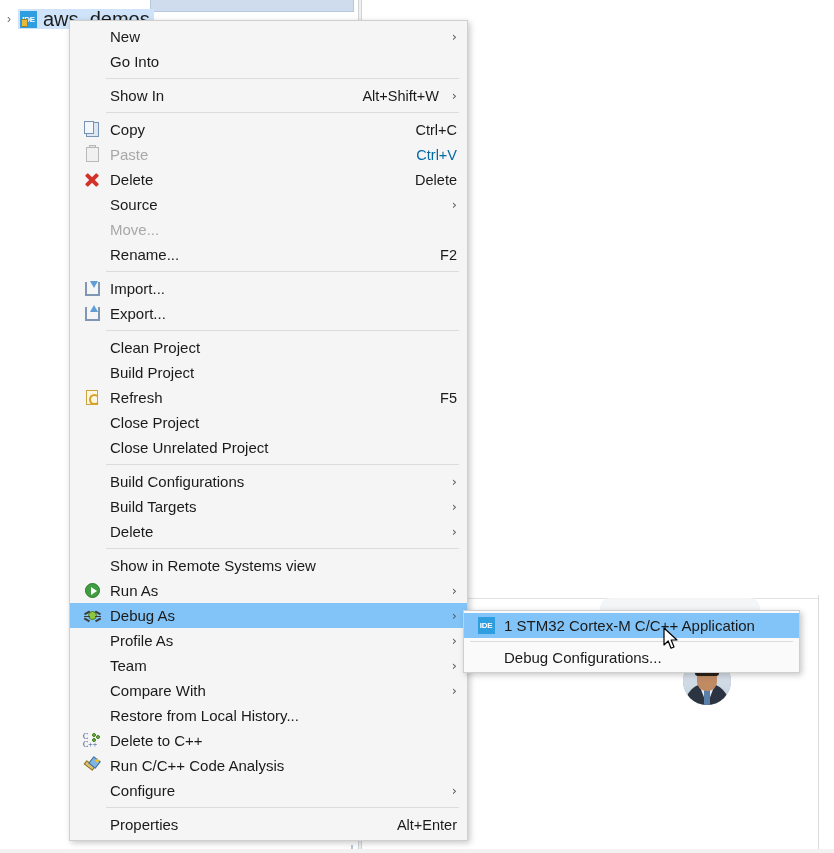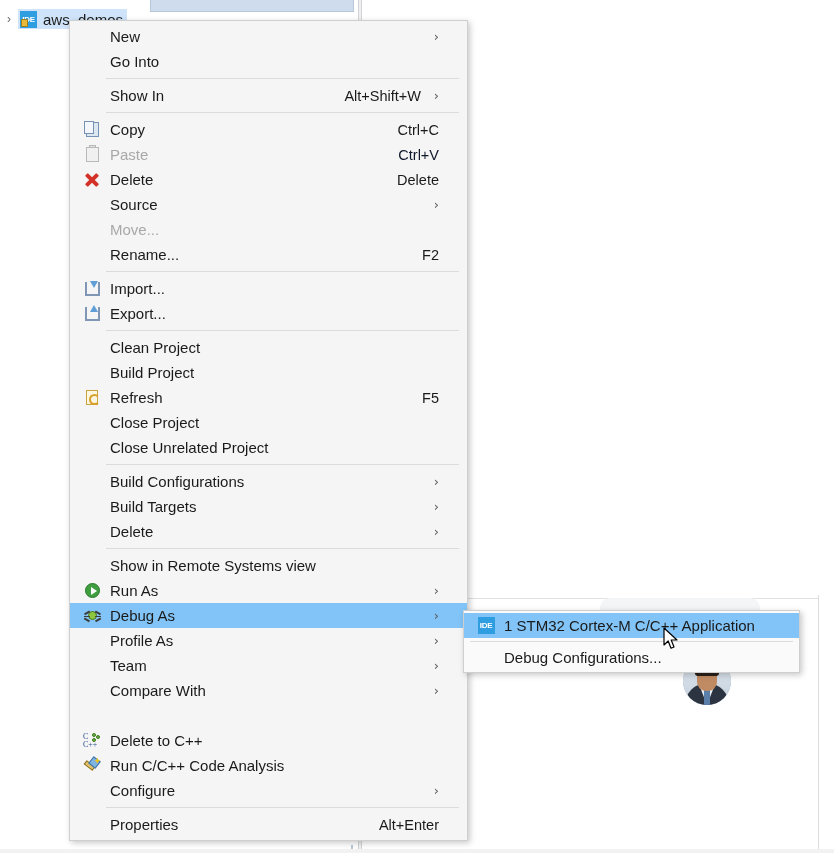--- a/index.html
+++ b/index.html
@@ -148,21 +148,21 @@
   .ide-badge::after {
     content: "";
     position: absolute;
     left: 1px; bottom: 1px;
     width: 7px; height: 8px;
     background: #e8b93a;
     border: 1px solid #a07d18;
     border-radius: 1px;
     box-sizing: border-box;
   }
-  .tree-label { margin-left: 6px; font-size: 15px; }
+  .tree-label { margin-left: 6px; font-size: 20px; }
 
   
   .menu {
     position: absolute;
     background: #f5f5f5;
     border: 1px solid #cfcfcf;
     box-shadow: 2px 2px 6px rgba(0,0,0,0.22);
     box-sizing: border-box;
     padding: 3px 0;
   }
@@ -175,21 +175,21 @@
     width: 337px;
     background: #fafafa;
     padding: 2px 0;
   }
 
   .mi {
     position: relative;
     display: flex;
     align-items: center;
     height: 25px;
-    padding: 0 28px 0 0;
+    padding: 0 10px 0 0;
     font-size: 15px;
     color: #1a1a1a;
     white-space: nowrap;
     cursor: default;
   }
   .mi.highlight { background: #82c4f7; }
   .mi.disabled  { color: #a8a8a8; }
 
   .mi .ico {
     width: 26px;
@@ -201,21 +201,21 @@
     align-items: center;
     justify-content: center;
   }
   .mi .lbl { margin-left: 5px; }
   .mi .accel {
     margin-left: auto;
     font-size: 14.5px;
     color: #1a1a1a;
     padding-left: 20px;
   }
-  .mi.disabled .accel { color: #0f172a; }
+  .mi.disabled .accel { color: #0369a1; }
   .mi .arrow {
     margin-left: auto;
     width: 14px;
     text-align: right;
     font-size: 13px;
     color: #5a5a5a;
     font-family: "DejaVu Sans", sans-serif;
   }
   .mi .accel + .arrow { margin-left: 4px; }
 
@@ -582,20 +582,21 @@
         <span class="lbl">Team</span>
         <span class="arrow">›</span>
       </div>
       <div class="mi">
         <span class="ico"></span>
         <span class="lbl">Compare With</span>
         <span class="arrow">›</span>
       </div>
       <div class="mi">
         <span class="ico"></span>
+        <span class="lbl">Restore from Local History...</span>
       </div>
       <div class="mi">
         <span class="ico">
           <span class="ic-cpp">
             <span class="c1">C</span>
             <span class="c2">C++</span>
             <span class="dot d1"></span>
             <span class="dot d2"></span>
             <span class="dot d3"></span>
           </span>

